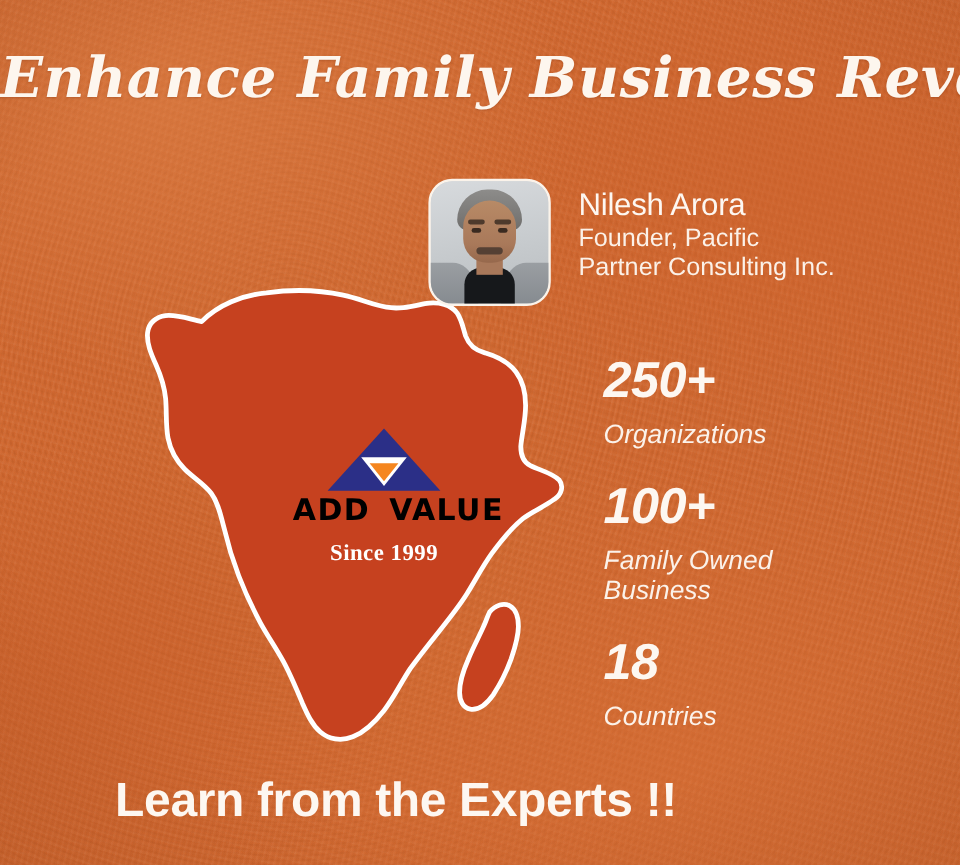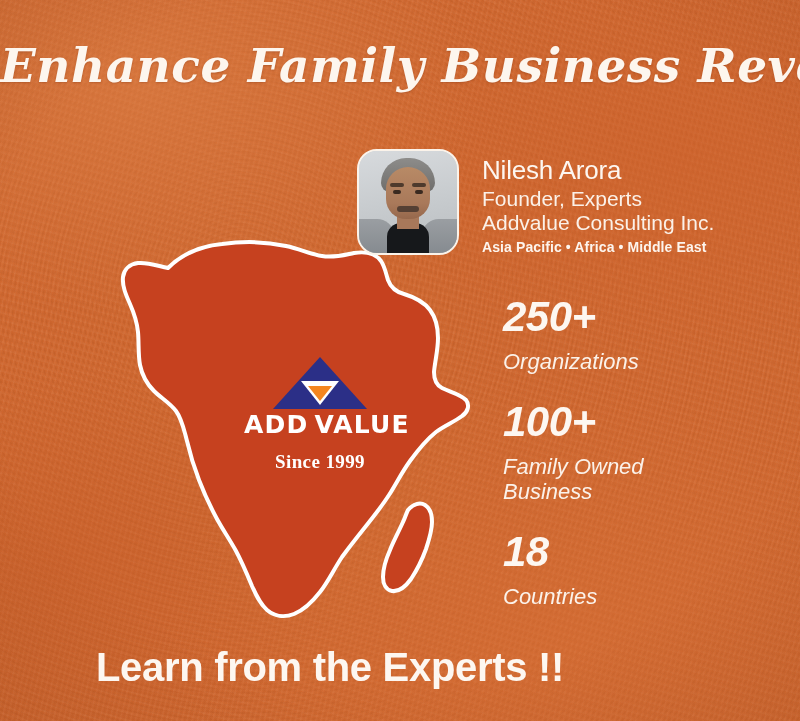--- a/index.html
+++ b/index.html
@@ -192,22 +192,22 @@
   .logo-mark svg { display: block; }
   .logo-word {
     margin-top: 1px;
     font-family: "DejaVu Sans", sans-serif;
     font-size: 25px;
     font-weight: 700;
     letter-spacing: 1.2px;
     line-height: 1;
     white-space: nowrap;
   }
-  .logo-add { color: #ffffff; }
-  .logo-value { color: #ffffff; margin-left: 6px; }
+  .logo-add { color: #000000; }
+  .logo-value { color: #000000; margin-left: 16px; }
   .logo-since {
     margin-top: 14px;
     color: #ffffff;
     font-size: 19px;
     font-weight: 700;
     letter-spacing: 0.4px;
     font-family: Liberation Serif, serif;
   }
 
   
@@ -337,23 +337,22 @@
       <div class="hair"></div>
       <div class="face"></div>
       <div class="brow-l"></div>
       <div class="brow-r"></div>
       <div class="eye-l"></div>
       <div class="eye-r"></div>
       <div class="mustache"></div>
     </div>
     <div class="presenter-text">
       <div class="p-name">Nilesh Arora</div>
-      <div class="p-role">Founder, Experts</div>
-      <div class="p-company">Addvalue Consulting Inc.</div>
-      <div class="p-regions">Asia Pacific • Africa • Middle East</div>
+      <div class="p-role">Founder, Pacific</div>
+      <div class="p-company">Partner Consulting Inc.</div>
     </div>
   </div>
 
   <div class="stats">
     <div class="stat">
       <div class="stat-number">250+</div>
       <div class="stat-label">Organizations</div>
     </div>
     <div class="stat">
       <div class="stat-number">100+</div>

